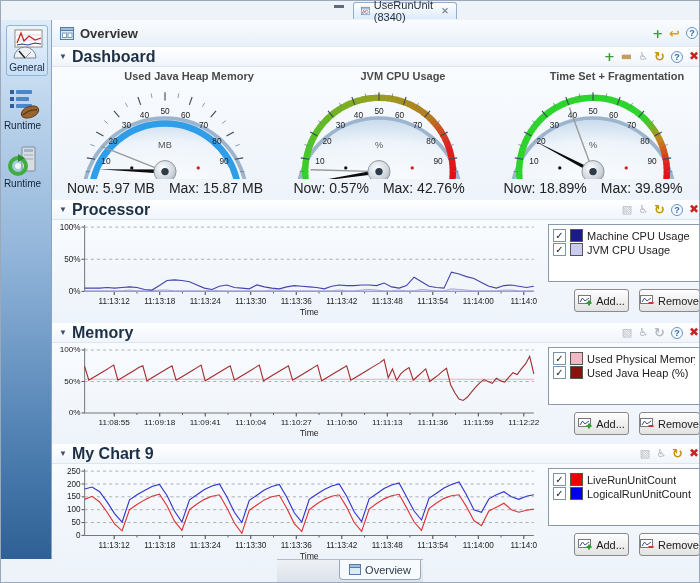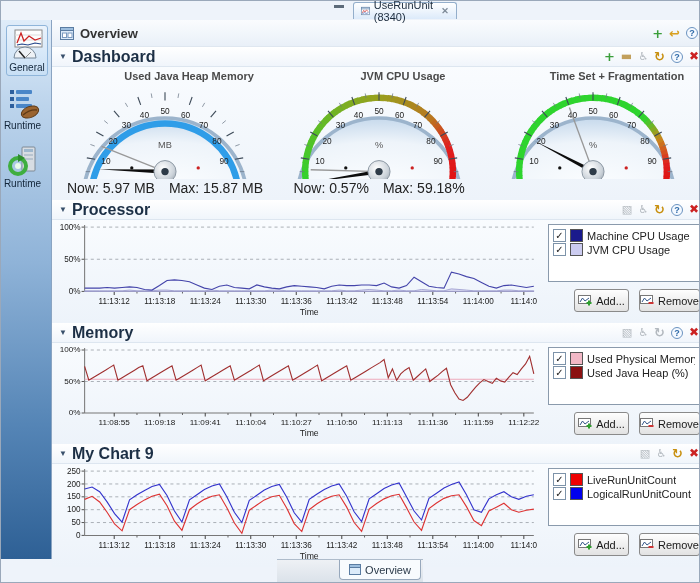--- a/index.html
+++ b/index.html
@@ -327,21 +327,21 @@
                   <text x="100" y="70" text-anchor="middle" font-size="10" fill="#555">%</text>
                   <circle cx="64" cy="92" r="1.8" fill="#111"></circle>
                   <circle cx="136" cy="92" r="1.8" fill="#cc2222"></circle>
                   <line x1="100" y1="96" x2="26.026038632013325" y2="94.03708392242177" stroke="#999" stroke-width="1.5"></line>
                   <polygon points="28.859130407734085,107.08948482375156 107.51948950942706,92.29766593651837 108.28959262218758,97.23800410264795" fill="#0d0d0d"></polygon>
                   <circle cx="100" cy="96" r="12" fill="url(#hub1)" stroke="#8894a0"></circle>
                   <circle cx="100" cy="96" r="4" fill="#2e3b48"></circle>
                 </svg></div>
             <div class="gauge-vals">
                 <span>Now: 0.57%</span>
-                <span>Max: 59.18%</span>
+                <span>Max: 42.76%</span>
               </div>
           </div>
           <div class="gauge-block">
             <span class="gauge-title">Time Set + Fragmentation</span>
             <div class="gauge-svg"><svg viewBox="0 0 200 104" width="200" height="96">
                   <defs>
                     <radialGradient id="face2" cx="50%" cy="100%" r="100%">
                       <stop offset="0%" stop-color="#fbfdff"></stop>
                       <stop offset="65%" stop-color="#eef4fa"></stop>
                       <stop offset="100%" stop-color="#c6d9ec"></stop>
@@ -446,20 +446,24 @@
                   <line x1="184.6934667590499" y1="110.93374327935601" x2="175.83019698194002" y2="109.37090968035363" stroke="#3d4a58" stroke-width="1.2"></line>
                   <text x="164.01250394579353" y="110.28713154835047" text-anchor="middle" font-size="9" fill="#222">100</text>
                   <text x="100" y="70" text-anchor="middle" font-size="10" fill="#555">%</text>
                   <circle cx="64" cy="92" r="1.8" fill="#111"></circle>
                   <circle cx="136" cy="92" r="1.8" fill="#cc2222"></circle>
                   <line x1="100" y1="96" x2="74.42369273730553" y2="26.560439900556375" stroke="#999" stroke-width="1.5"></line>
                   <polygon points="36.29845209021412,62.44239588562298 108.24314435505875,97.5167633769521 105.91275518044924,101.94048198179834" fill="#0d0d0d"></polygon>
                   <circle cx="100" cy="96" r="12" fill="url(#hub2)" stroke="#8894a0"></circle>
                   <circle cx="100" cy="96" r="4" fill="#2e3b48"></circle>
                 </svg></div>
+            <div class="gauge-vals">
+                <span>Now: 18.89%</span>
+                <span>Max: 39.89%</span>
+              </div>
           </div>
         </div>
       </div>
 
       <div class="section sec-proc">
         <div class="sec-head">
           <span class="arr">▼</span>
           <span class="st">Processor</span>
           <span class="tool-icons">
             <span class="ico ic-gray">▧</span>

